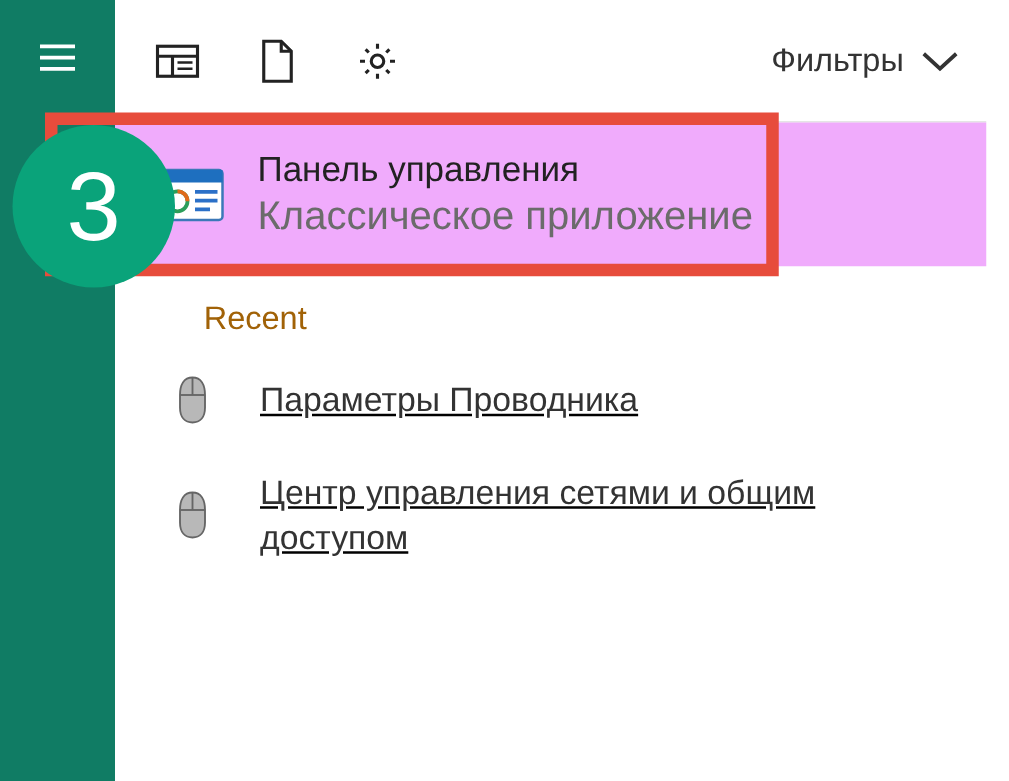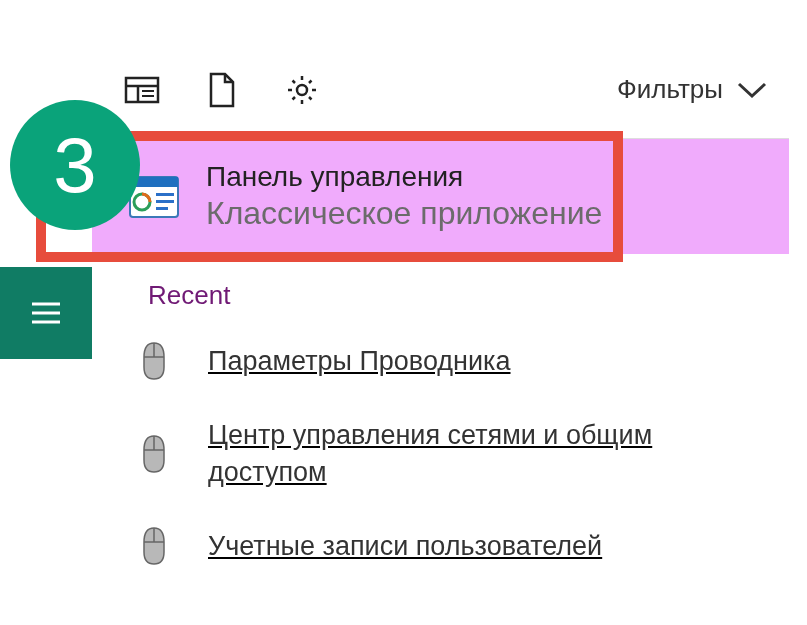--- a/index.html
+++ b/index.html
@@ -8,21 +8,20 @@
     font-family: "Segoe UI", Arial, sans-serif;
     background: #fff;
     width: 807px; height: 625px;
     overflow: hidden;
   }
   .root {
     display: flex;
     width: 789px;
     height: 625px;
     position: relative;
-    align-items: center;
   }
   .sidebar {
     width: 92px;
     background: #107c64;
     display: flex;
     flex-direction: column;
     align-items: center;
   }
   .hamburger {
     width: 92px;
@@ -106,23 +105,23 @@
   }
   .match-title {
     font-size: 28px;
     color: #222;
   }
   .match-sub {
     font-size: 32px;
     color: #6b6b6b;
   }
   .recent-header {
-    padding: 26px 0 12px 56px;
+    padding: 26px 0 12px 71px;
     font-size: 26px;
-    color: #701a75;
+    color: #a16207;
   }
   .recent-list {
     display: flex;
     flex-direction: column;
   }
   .recent-item {
     display: flex;
     align-items: center;
     gap: 40px;
     padding: 18px 20px 18px 48px;
@@ -237,27 +236,19 @@
         <div class="recent-label">Параметры Проводника</div>
       </div>
       <div class="recent-item">
         <svg class="mouse-icon" viewBox="0 0 28 40">
           <path d="M14 2 C7 2 4 8 4 16 L4 26 C4 34 8 38 14 38 C20 38 24 34 24 26 L24 16 C24 8 21 2 14 2 Z" fill="#b8b8b8" stroke="#666" stroke-width="1.5"></path>
           <line x1="14" y1="2" x2="14" y2="16" stroke="#666" stroke-width="1.5"></line>
           <line x1="4" y1="16" x2="24" y2="16" stroke="#666" stroke-width="1.5"></line>
         </svg>
         <div class="recent-label">Центр управления сетями и общим доступом</div>
       </div>
-      <div class="recent-item">
-        <svg class="mouse-icon" viewBox="0 0 28 40">
-          <path d="M14 2 C7 2 4 8 4 16 L4 26 C4 34 8 38 14 38 C20 38 24 34 24 26 L24 16 C24 8 21 2 14 2 Z" fill="#b8b8b8" stroke="#666" stroke-width="1.5"></path>
-          <line x1="14" y1="2" x2="14" y2="16" stroke="#666" stroke-width="1.5"></line>
-          <line x1="4" y1="16" x2="24" y2="16" stroke="#666" stroke-width="1.5"></line>
-        </svg>
-        <div class="recent-label">Учетные записи пользователей</div>
-      </div>
     </div>
 
   </div>
 
   <div class="step-badge">3</div>
 
 </div>
 
 </body></html>

